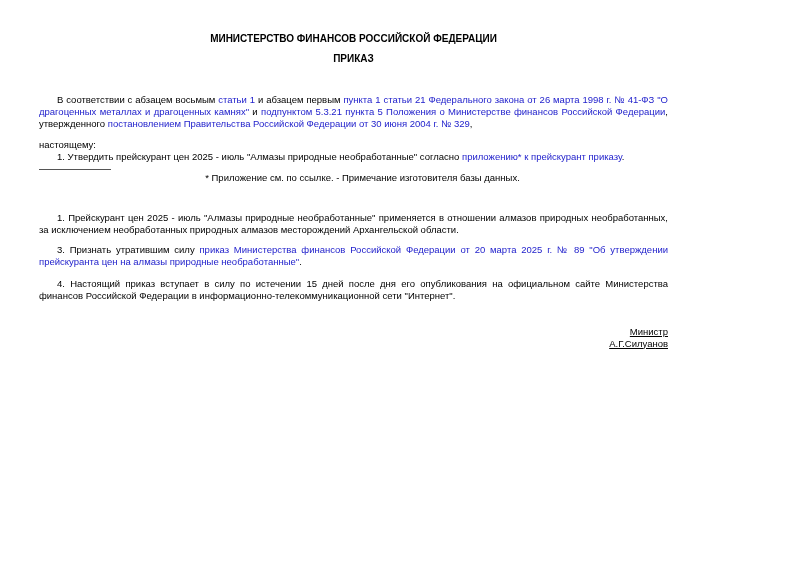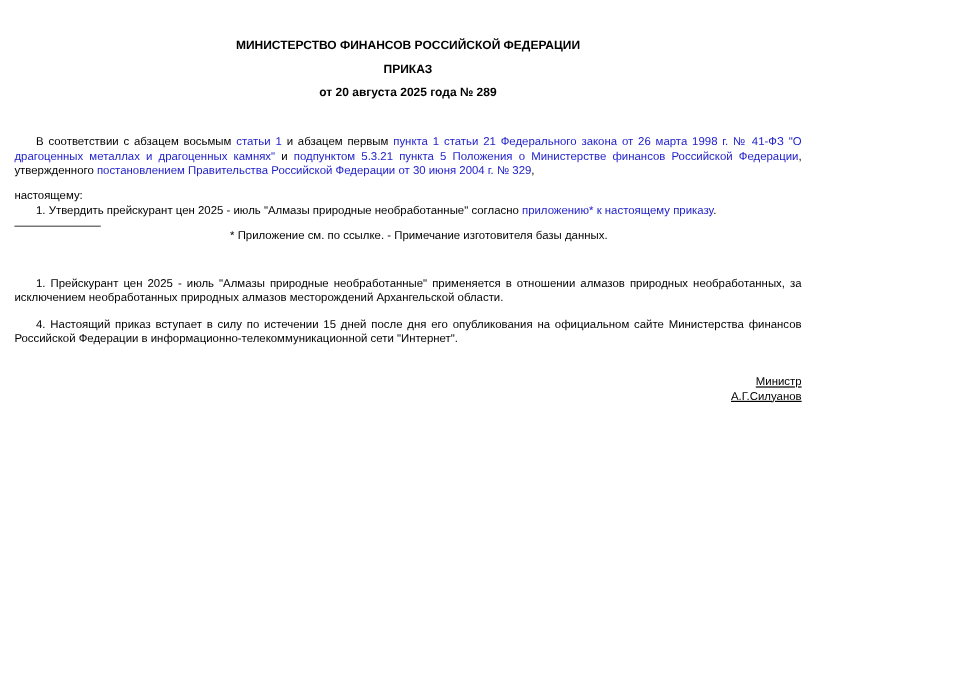--- a/index.html
+++ b/index.html
@@ -10,21 +10,21 @@
   html,body{margin:0;padding:0;}
   body{
     width:807px;height:571px;overflow:hidden;
     background:var(--bg);
     font-family:"Liberation Sans", sans-serif;
     font-size:9.5px;line-height:12px;
     color:var(--text-color);
     -webkit-font-smoothing:antialiased;
   }
   .doc{
-    padding:33px 29px 0 12px;
+    padding:33px 29px 0 39px;
     box-sizing:border-box;
     width:697px;height:571px;
   }
   .center{
     text-align:center;font-weight:bold;font-size:10px;line-height:12px;
   }
   .h-ministry{margin:0 0 0 0;}
   .h-doctype{margin-top:8px;}
   .h-date{margin-top:7px;}
   .h-subject{margin-top:18px;}
@@ -53,34 +53,34 @@
   .signature div{line-height:11.5px;}
   .doclink{color:var(--link-color);cursor:pointer;margin-top:17px;}
 </style>
 </head>
 <body>
 
 <div class="doc">
 
   <div class="center h-ministry">МИНИСТЕРСТВО ФИНАНСОВ РОССИЙСКОЙ ФЕДЕРАЦИИ</div>
   <div class="center h-doctype">ПРИКАЗ</div>
-  <div class="center h-date">от 20 августа 2025 года № 289</div>
 
   <p class="para preamble"><span>В соответствии с абзацем восьмым </span><span class="doclink">статьи 1</span><span> и абзацем первым </span><span class="doclink">пункта 1 статьи 21 Федерального закона от 26 марта 1998 г. № 41-ФЗ "О драгоценных металлах и драгоценных камнях"</span><span> и </span><span class="doclink">подпунктом 5.3.21 пункта 5 Положения о Министерстве финансов Российской Федерации</span><span>, утвержденного </span><span class="doclink">постановлением Правительства Российской Федерации от 30 июня 2004 г. № 329</span><span>,</span></p>
 
   <p class="para prikaz-word">настоящему:</p>
 
-  <p class="para item1"><span>1. Утвердить прейскурант цен 2025 - июль "Алмазы природные необработанные" согласно </span><span class="doclink">приложению* к настоящему приказу</span><span>.</span></p>
+  <p class="para item1"><span>1. Утвердить прейскурант цен 2025 - июль "Алмазы природные необработанные" согласно </span><span class="doclink">приложению* к прейскурант приказу</span><span>.</span></p>
 
   <hr class="footnote-rule">
 
   <p class="para footnote">* Приложение см. по ссылке. - Примечание изготовителя базы данных.</p>
 
   <p class="para item2">1. Прейскурант цен 2025 - июль "Алмазы природные необработанные" применяется в отношении алмазов природных необработанных, за исключением необработанных природных алмазов месторождений Архангельской области.</p>
 
+  <p class="para item3"><span>3. Признать утратившим силу </span><span class="doclink">приказ Министерства финансов Российской Федерации от 20 марта 2025 г. № 89 "Об утверждении прейскуранта цен на алмазы природные необработанные"</span><span>.</span></p>
 
   <p class="para item4">4. Настоящий приказ вступает в силу по истечении 15 дней после дня его опубликования на официальном сайте Министерства финансов Российской Федерации в информационно-телекоммуникационной сети "Интернет".</p>
 
   <div class="signature">
     <div>Министр</div>
     <div>А.Г.Силуанов</div>
   </div>
 
 </div>
 

